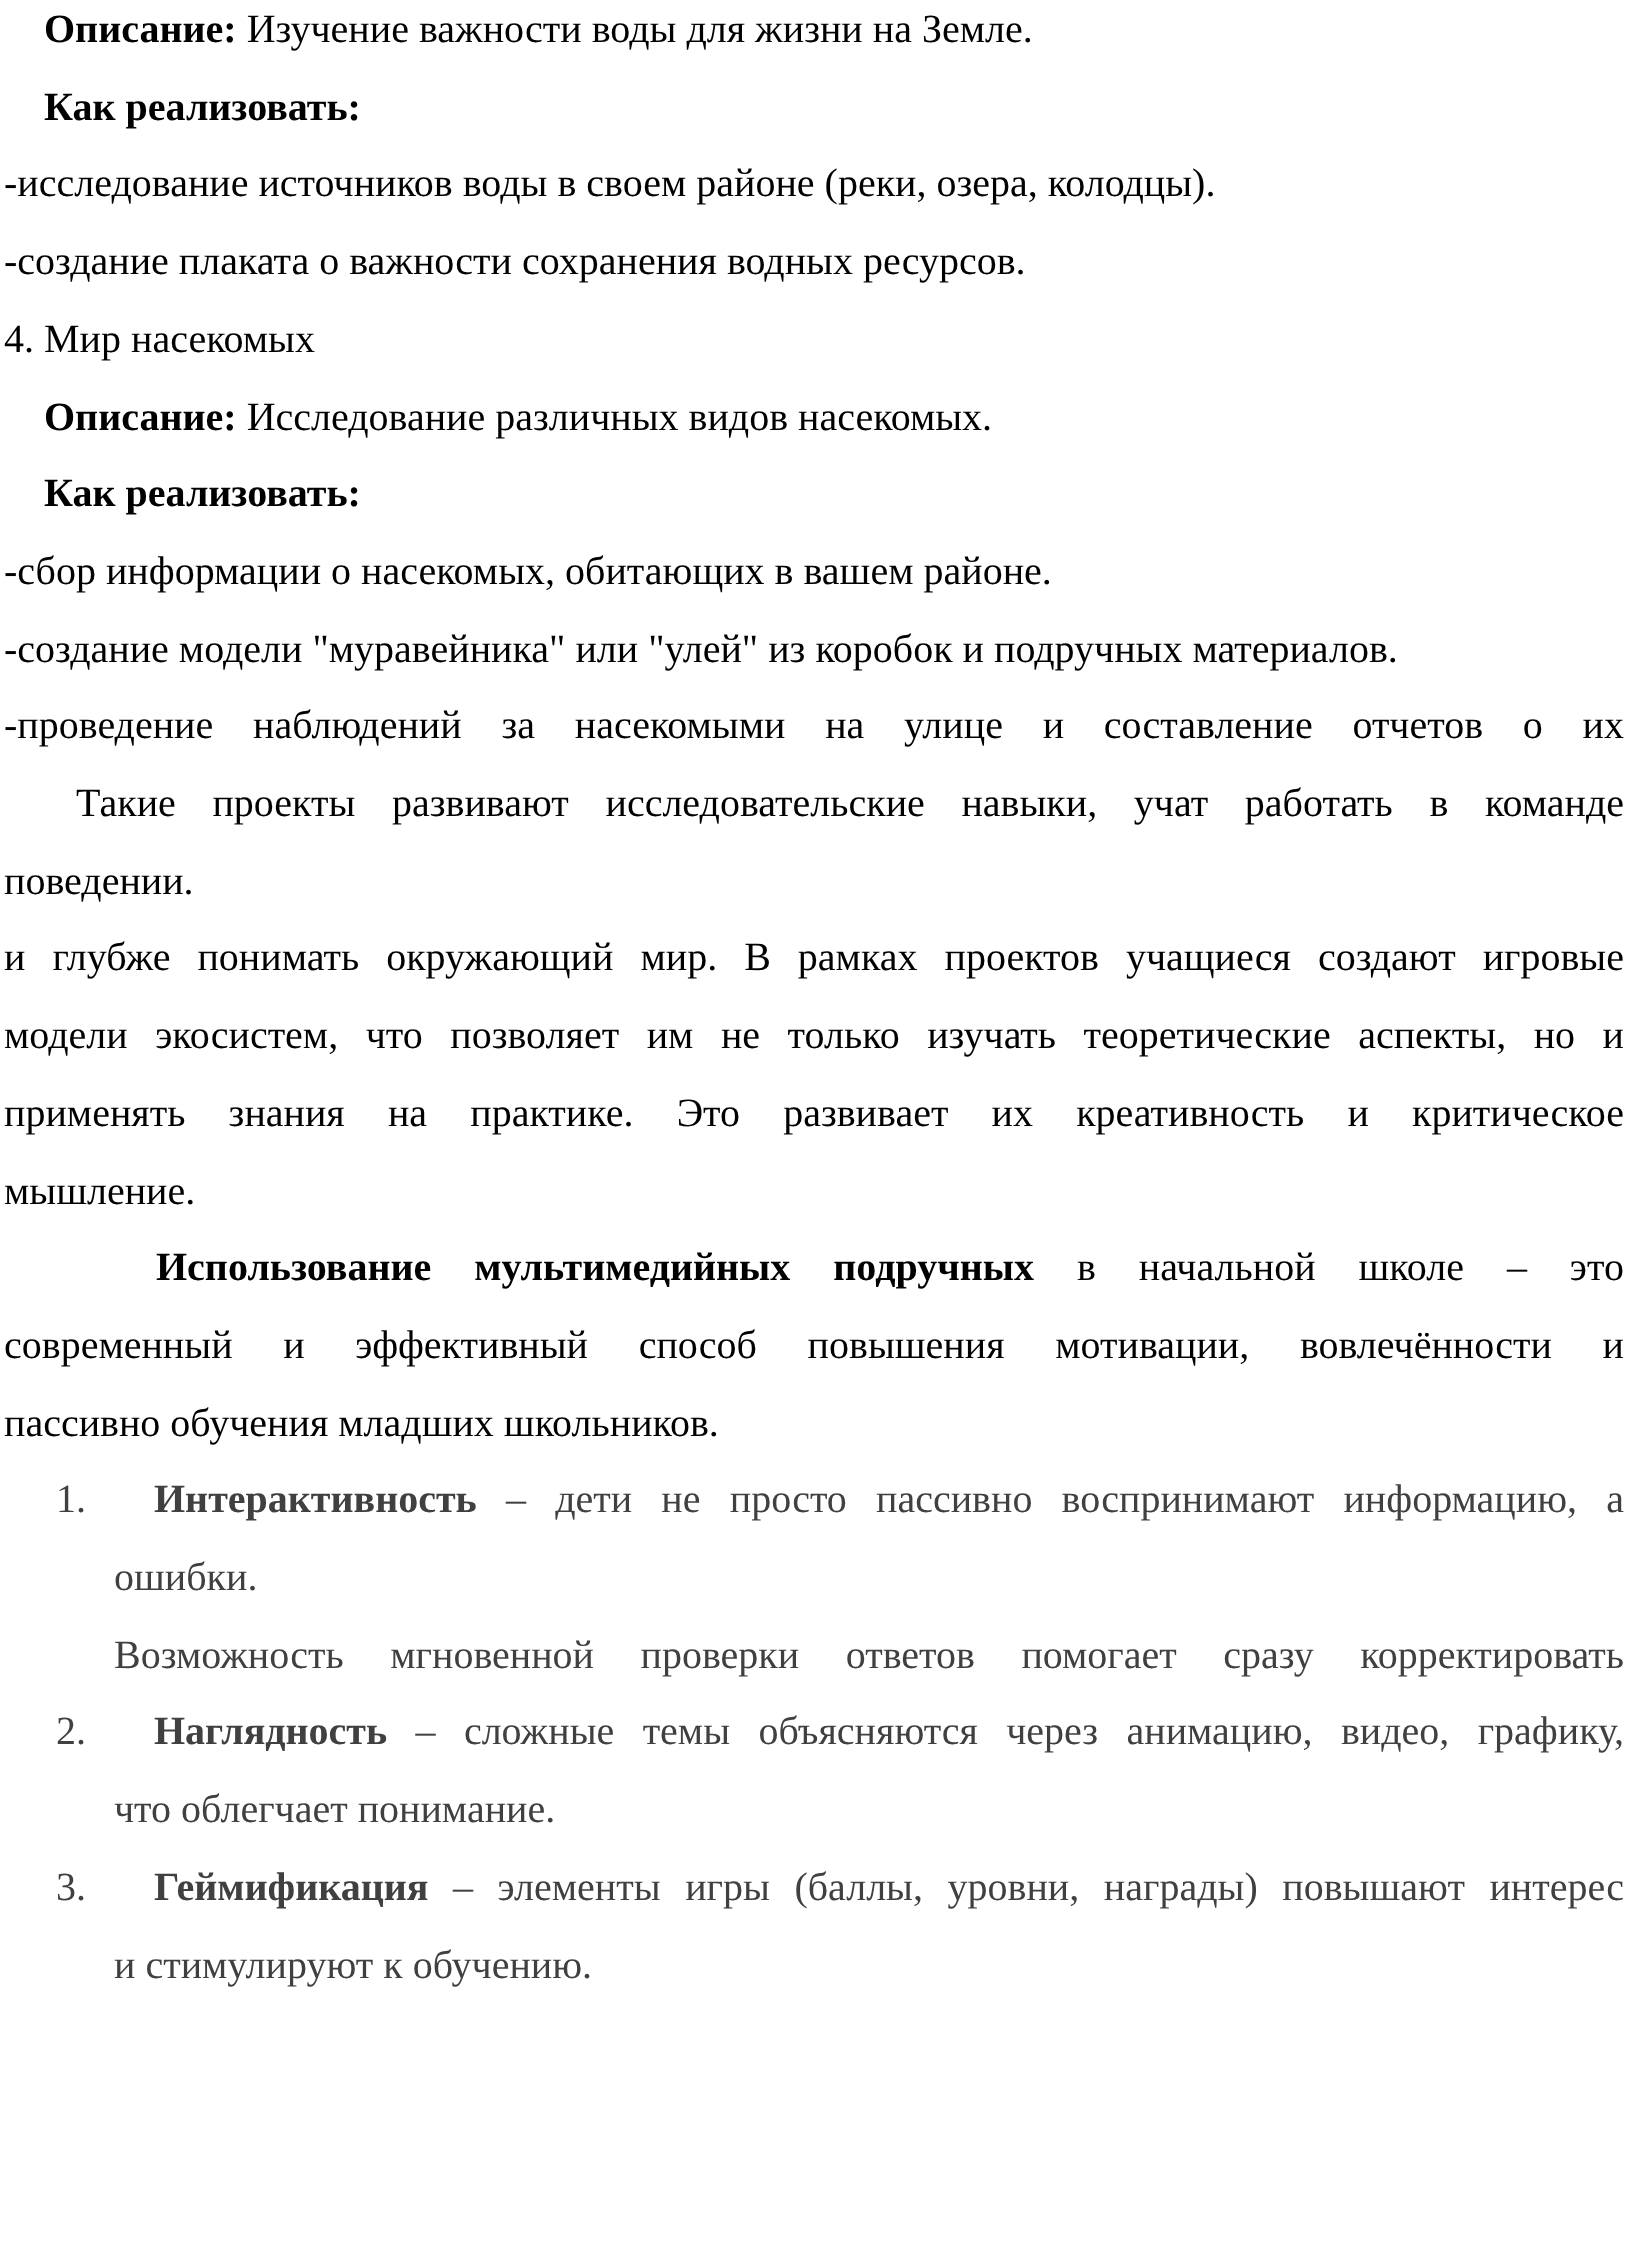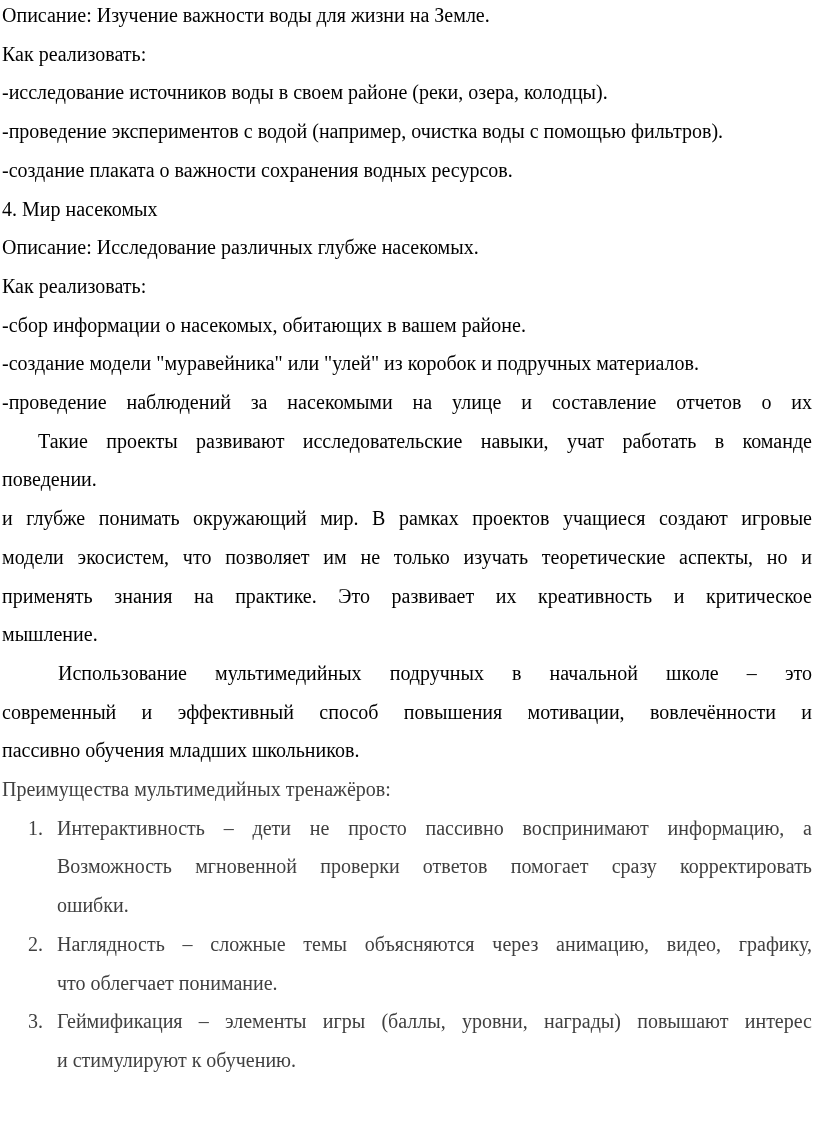--- a/index.html
+++ b/index.html
@@ -18,65 +18,63 @@
     top: -4px;
   }
   .line { white-space: normal; }
   .j { text-align: justify; text-align-last: justify; }
   .ind36 { padding-left: 36px; }
   .ind56 { padding-left: 56px; }
   .gray { color: #404040; }
   .li { position: relative; padding-left: 55px; }
   .li .num { position: absolute; left: 26px; top: 0; text-align: left; }
   .cont { padding-left: 55px; }
-  b { font-weight: normal; }
+  b { font-weight: bold; margin-left: 20px; }
 </style>
 </head>
 <body>
 
 <div class="page">
 
   <div class="line"><b>Описание:</b><span> Изучение важности воды для жизни на Земле.</span></div>
 
   <div class="line"><b>Как реализовать:</b></div>
 
   <div class="line"><span>-исследование источников воды в своем районе (реки, озера, колодцы).</span></div>
 
-  <div class="line"><span>-проведение экспериментов с водой (например, очистка воды с помощью фильтров).</span></div>
 
   <div class="line"><span>-создание плаката о важности сохранения водных ресурсов.</span></div>
 
   <div class="line"><span>4. Мир насекомых</span></div>
 
-  <div class="line"><b>Описание:</b><span> Исследование различных глубже насекомых.</span></div>
+  <div class="line"><b>Описание:</b><span> Исследование различных видов насекомых.</span></div>
 
   <div class="line"><b>Как реализовать:</b></div>
 
   <div class="line"><span>-сбор информации о насекомых, обитающих в вашем районе.</span></div>
 
   <div class="line"><span>-создание модели "муравейника" или "улей" из коробок и подручных материалов.</span></div>
 
   <div class="line j"><span>-проведение наблюдений за насекомыми на улице и составление отчетов о их</span></div>
   <div class="line j ind36"><span>Такие проекты развивают исследовательские навыки, учат работать в команде</span></div>
 
   <div class="line"><span>поведении.</span></div>
   <div class="line j"><span>и глубже понимать окружающий мир. В рамках проектов учащиеся создают игровые</span></div>
   <div class="line j"><span>модели экосистем, что позволяет им не только изучать теоретические аспекты, но и</span></div>
   <div class="line j"><span>применять знания на практике. Это развивает их креативность и критическое</span></div>
   <div class="line"><span>мышление.</span></div>
 
   <div class="line j ind56"><b>Использование мультимедийных подручных</b><span> в начальной школе – это</span></div>
   <div class="line j"><span>современный и эффективный способ повышения мотивации, вовлечённости и</span></div>
   <div class="line"><span>пассивно обучения младших школьников.</span></div>
 
-  <div class="line gray"><b>Преимущества мультимедийных тренажёров:</b></div>
 
   <div class="line j gray li"><span class="num">1.</span><b>Интерактивность</b><span> – дети не просто пассивно воспринимают информацию, а</span></div>
+  <div class="line gray cont"><span>ошибки.</span></div>
   <div class="line j gray cont"><span>Возможность мгновенной проверки ответов помогает сразу корректировать</span></div>
-  <div class="line gray cont"><span>ошибки.</span></div>
 
   <div class="line j gray li"><span class="num">2.</span><b>Наглядность</b><span> – сложные темы объясняются через анимацию, видео, графику,</span></div>
   <div class="line gray cont"><span>что облегчает понимание.</span></div>
 
   <div class="line j gray li"><span class="num">3.</span><b>Геймификация</b><span> – элементы игры (баллы, уровни, награды) повышают интерес</span></div>
   <div class="line gray cont"><span>и стимулируют к обучению.</span></div>
 
 </div>
 
 </body></html>

